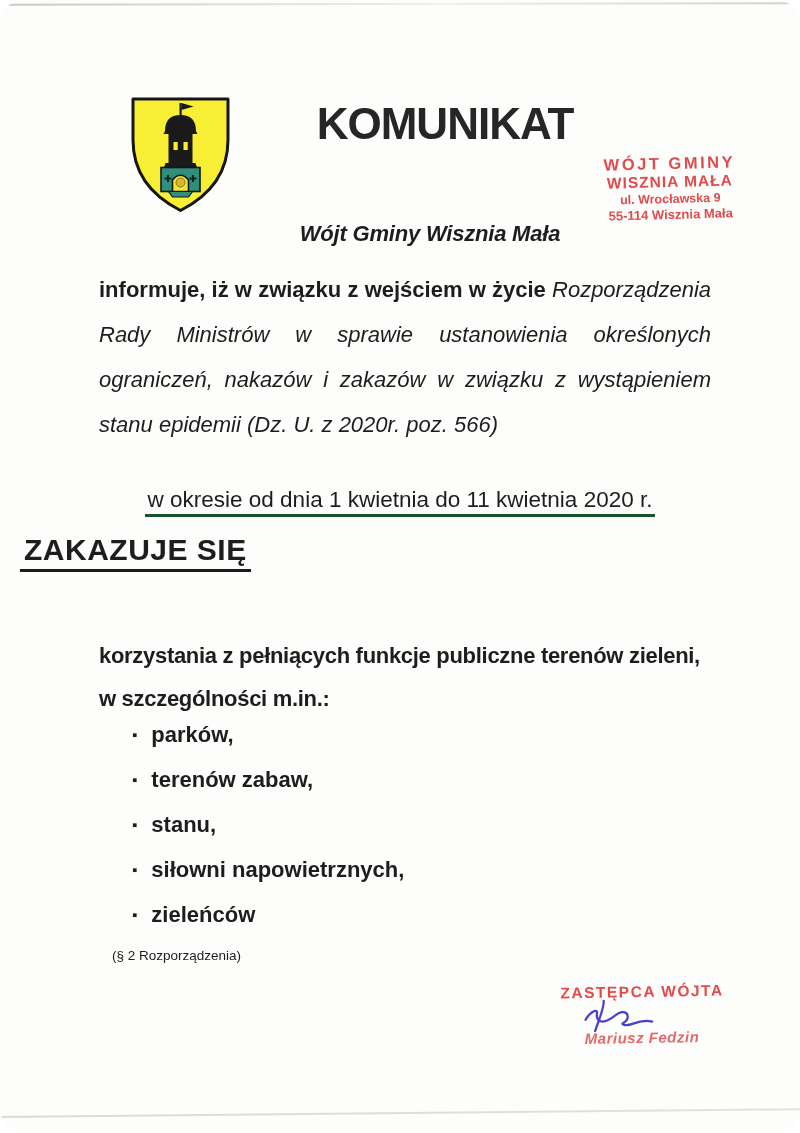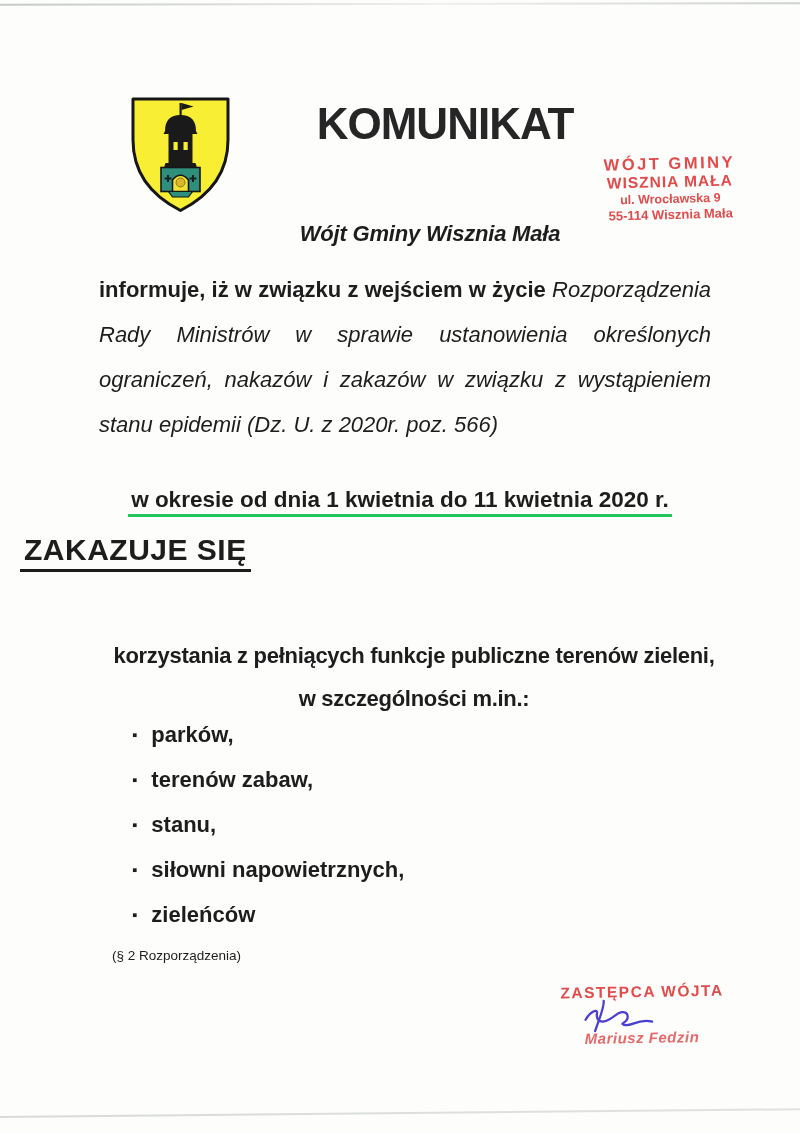--- a/index.html
+++ b/index.html
@@ -2,20 +2,21 @@
 <html><head>
 <meta charset="utf-8">
 <title>Document</title>
 <style>
   html,body { margin:0; padding:0; background:#ffffff; }
   .page {
     position:relative; width:800px; height:1133px;
     background:#fdfdfc; overflow:hidden;
     font-family:"Liberation Sans", sans-serif;
     color:#1d1d1d;
+    border-radius:24px;
   }
   .scan-line-top{
     position:absolute; left:0; top:3px; width:100%; height:1.5px;
     background:linear-gradient(90deg, rgba(150,160,152,.55), rgba(195,200,195,.25) 55%, rgba(160,170,162,.5));
     transform:rotate(-0.1deg);
   }
   .scan-line-bottom{
     position:absolute; left:-5px; top:1116px; width:812px; height:1.5px;
     background:linear-gradient(90deg, rgba(170,178,170,.45), rgba(200,206,200,.55));
     transform:rotate(-0.55deg); transform-origin:left center;
@@ -43,35 +44,35 @@
     position:absolute; left:99px; top:267px; width:612px;
     font-size:22px; line-height:45px; text-align:justify;
   }
   .intro-bold{ font-weight:700; }
   .intro-italic{ font-style:italic; font-weight:400;margin-top:42px; }
   .period-heading{
     position:absolute; left:0; top:487px; width:800px; text-align:center;
     font-size:22.5px; white-space:nowrap;
   }
   .period-heading span{
-    display:inline-block; font-weight:700;
-    border-bottom:3px solid #22c55e; padding:0 3px 1px;
+    display:inline-block; font-weight:400;
+    border-bottom:3px solid #14532d; padding:0 3px 1px;
   }
   .ban-heading{
     position:absolute; left:20px; top:533px; width:780px; 
     font-size:30px;
     text-decoration:underline;
   }
   .ban-heading span{
     display:inline-block; font-weight:700; letter-spacing:0.5px;
     border-bottom:3.5px solid #1b1b1b; padding:0 4px 2px;
   }
   .body-par{
     position:absolute; left:99px; top:634px; width:630px;
-    font-size:22px; font-weight:700; line-height:43px; letter-spacing:-0.3px;text-align:center;
+    font-size:22px; font-weight:700; line-height:43px; letter-spacing:-0.3px;
   }
   .body-par div{ white-space:nowrap; }
   .prohibited-list{ position:absolute; left:132px; top:723px; }
   .list-row{
     display:flex; align-items:flex-start;
     margin-bottom:20.5px; font-size:22px; font-weight:700; line-height:24.5px;
   }
   .bullet{ font-size:15px; line-height:24px; margin-right:14px; }
   .footnote{ position:absolute; left:112px; top:948px; font-size:13.5px; font-weight:400; }
   .signature{ position:absolute; left:536px; top:983px; width:212px; }

